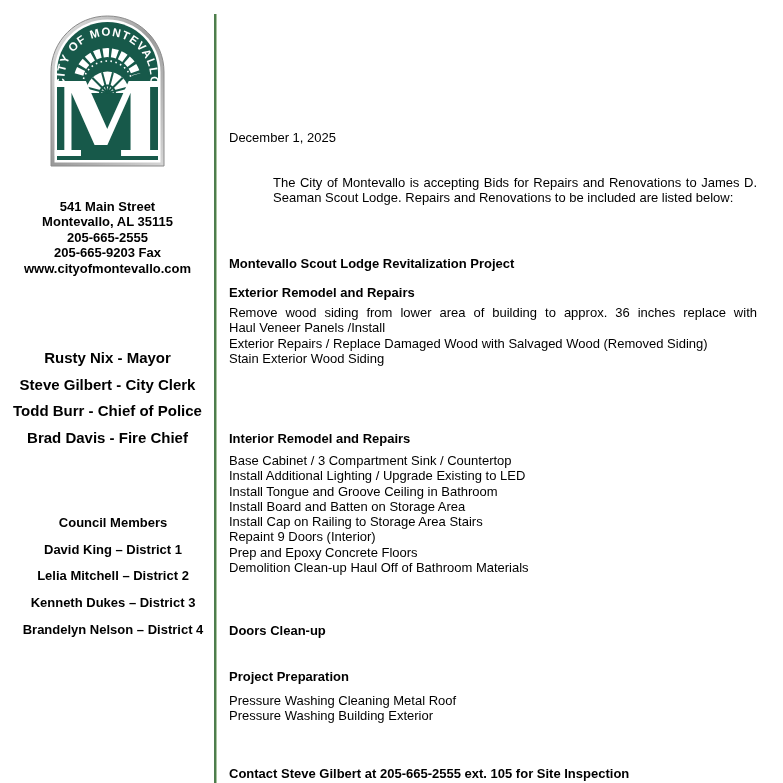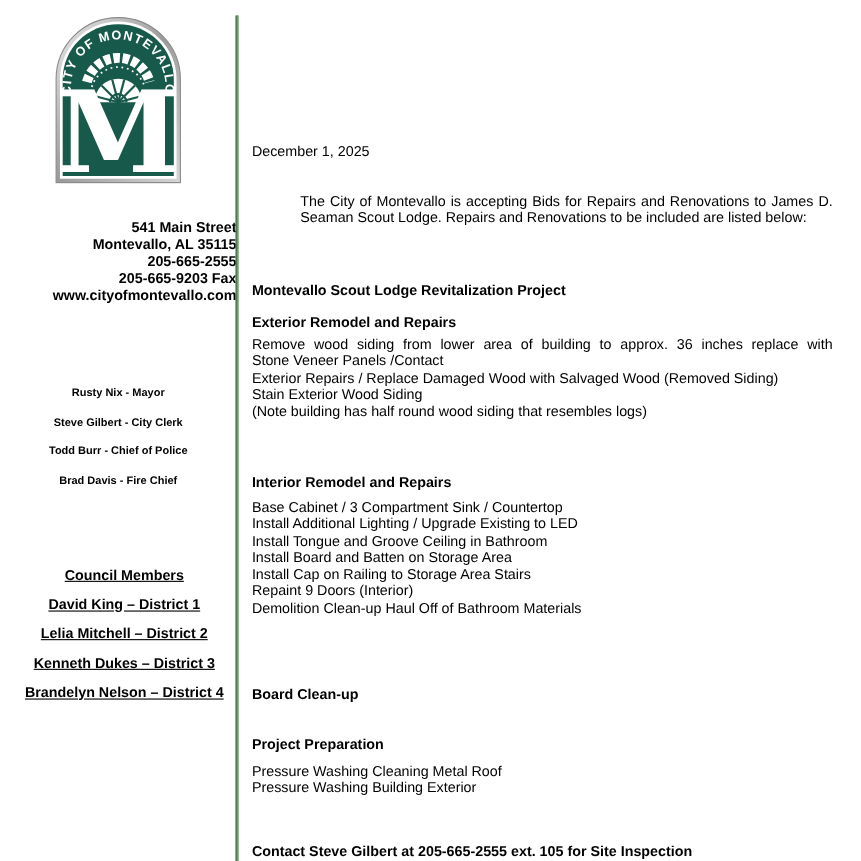--- a/index.html
+++ b/index.html
@@ -4,27 +4,27 @@
 <style>
   html,body{margin:0;padding:0;}
   body{
     width:783px;height:783px;position:relative;background:#ffffff;
     font-family:"Liberation Sans","DejaVu Sans",sans-serif;color:#000;
     overflow:hidden;
   }
   
   .sidebar{position:absolute;left:0;top:0;width:215px;height:783px;}
   .logo{position:absolute;left:50px;top:15px;width:115px;height:152px;}
-  .addr{position:absolute;left:0;top:199px;width:215px;text-align:right;
+  .addr{position:absolute;left:0;top:199px;width:215px;text-align:center;
         font-weight:bold;font-size:13px;line-height:15.4px;}
   .officials{position:absolute;left:0;top:350px;width:215px;text-align:center;
-        font-weight:bold;font-size:10px;}
+        font-weight:bold;font-size:15px;}
   .officials div{line-height:15px;margin-bottom:11.7px;}
   .council{position:absolute;left:0;top:515px;width:226px;text-align:center;
-        font-weight:bold;font-size:13px;text-decoration:underline;}
+        font-weight:bold;font-size:13px;}
   .council div{line-height:15px;margin-bottom:11.7px;}
   .divider{position:absolute;left:214px;top:14px;width:2px;height:769px;
         background:#4d7d4d;border-right:1px solid #a9c4a0;}
   
   .letter{position:absolute;left:229px;top:0;width:528px;height:562px;font-size:13px;}
   .block{position:absolute;left:0;right:0;}
   .line{line-height:15.3px;white-space:pre-wrap;}
   .line.j{text-align:justify;text-align-last:justify;white-space:normal;}
   .h{font-weight:bold;line-height:15.3px;}
   .b-date{top:130px;}
@@ -112,38 +112,38 @@
   <div class="block b-intro">
     <div class="line j">The City of Montevallo is accepting Bids for Repairs and Renovations to James D.</div>
     <div class="line">Seaman Scout Lodge. Repairs and Renovations to be included are listed below:</div>
   </div>
 
   <div class="block b-title h">Montevallo Scout Lodge Revitalization Project</div>
 
   <div class="block b-exth h">Exterior Remodel and Repairs</div>
   <div class="block b-extl">
     <div class="line j">Remove wood siding from lower area of building to approx. 36 inches replace with</div>
-    <div class="line">Stone Veneer Panels /Contact</div>
+    <div class="line">Haul Veneer Panels /Install</div>
     <div class="line">Exterior Repairs / Replace Damaged Wood with Salvaged Wood (Removed Siding)</div>
     <div class="line">Stain Exterior Wood Siding</div>
-    <div class="line">(Note building has half round wood siding that resembles logs)</div>
   </div>
 
   <div class="block b-inth h">Interior Remodel and Repairs</div>
   <div class="block b-intl">
     <div class="line">Base Cabinet / 3 Compartment Sink / Countertop</div>
     <div class="line">Install Additional Lighting / Upgrade Existing to LED</div>
     <div class="line">Install Tongue and Groove Ceiling in Bathroom</div>
     <div class="line">Install Board and Batten on Storage Area</div>
     <div class="line">Install Cap on Railing to Storage Area Stairs</div>
     <div class="line">Repaint 9 Doors (Interior)</div>
+    <div class="line">Prep and Epoxy Concrete Floors</div>
     <div class="line">Demolition Clean-up Haul Off of Bathroom Materials</div>
   </div>
 
-  <div class="block b-final h">Board Clean-up</div>
+  <div class="block b-final h">Doors Clean-up</div>
 
   <div class="block b-preph h">Project Preparation</div>
   <div class="block b-prepl">
     <div class="line">Pressure Washing Cleaning Metal Roof</div>
     <div class="line">Pressure Washing Building Exterior</div>
   </div>
 
   <div class="block b-contact h">Contact Steve Gilbert at 205-665-2555 ext. 105 for Site Inspection</div>
 </div>
 

